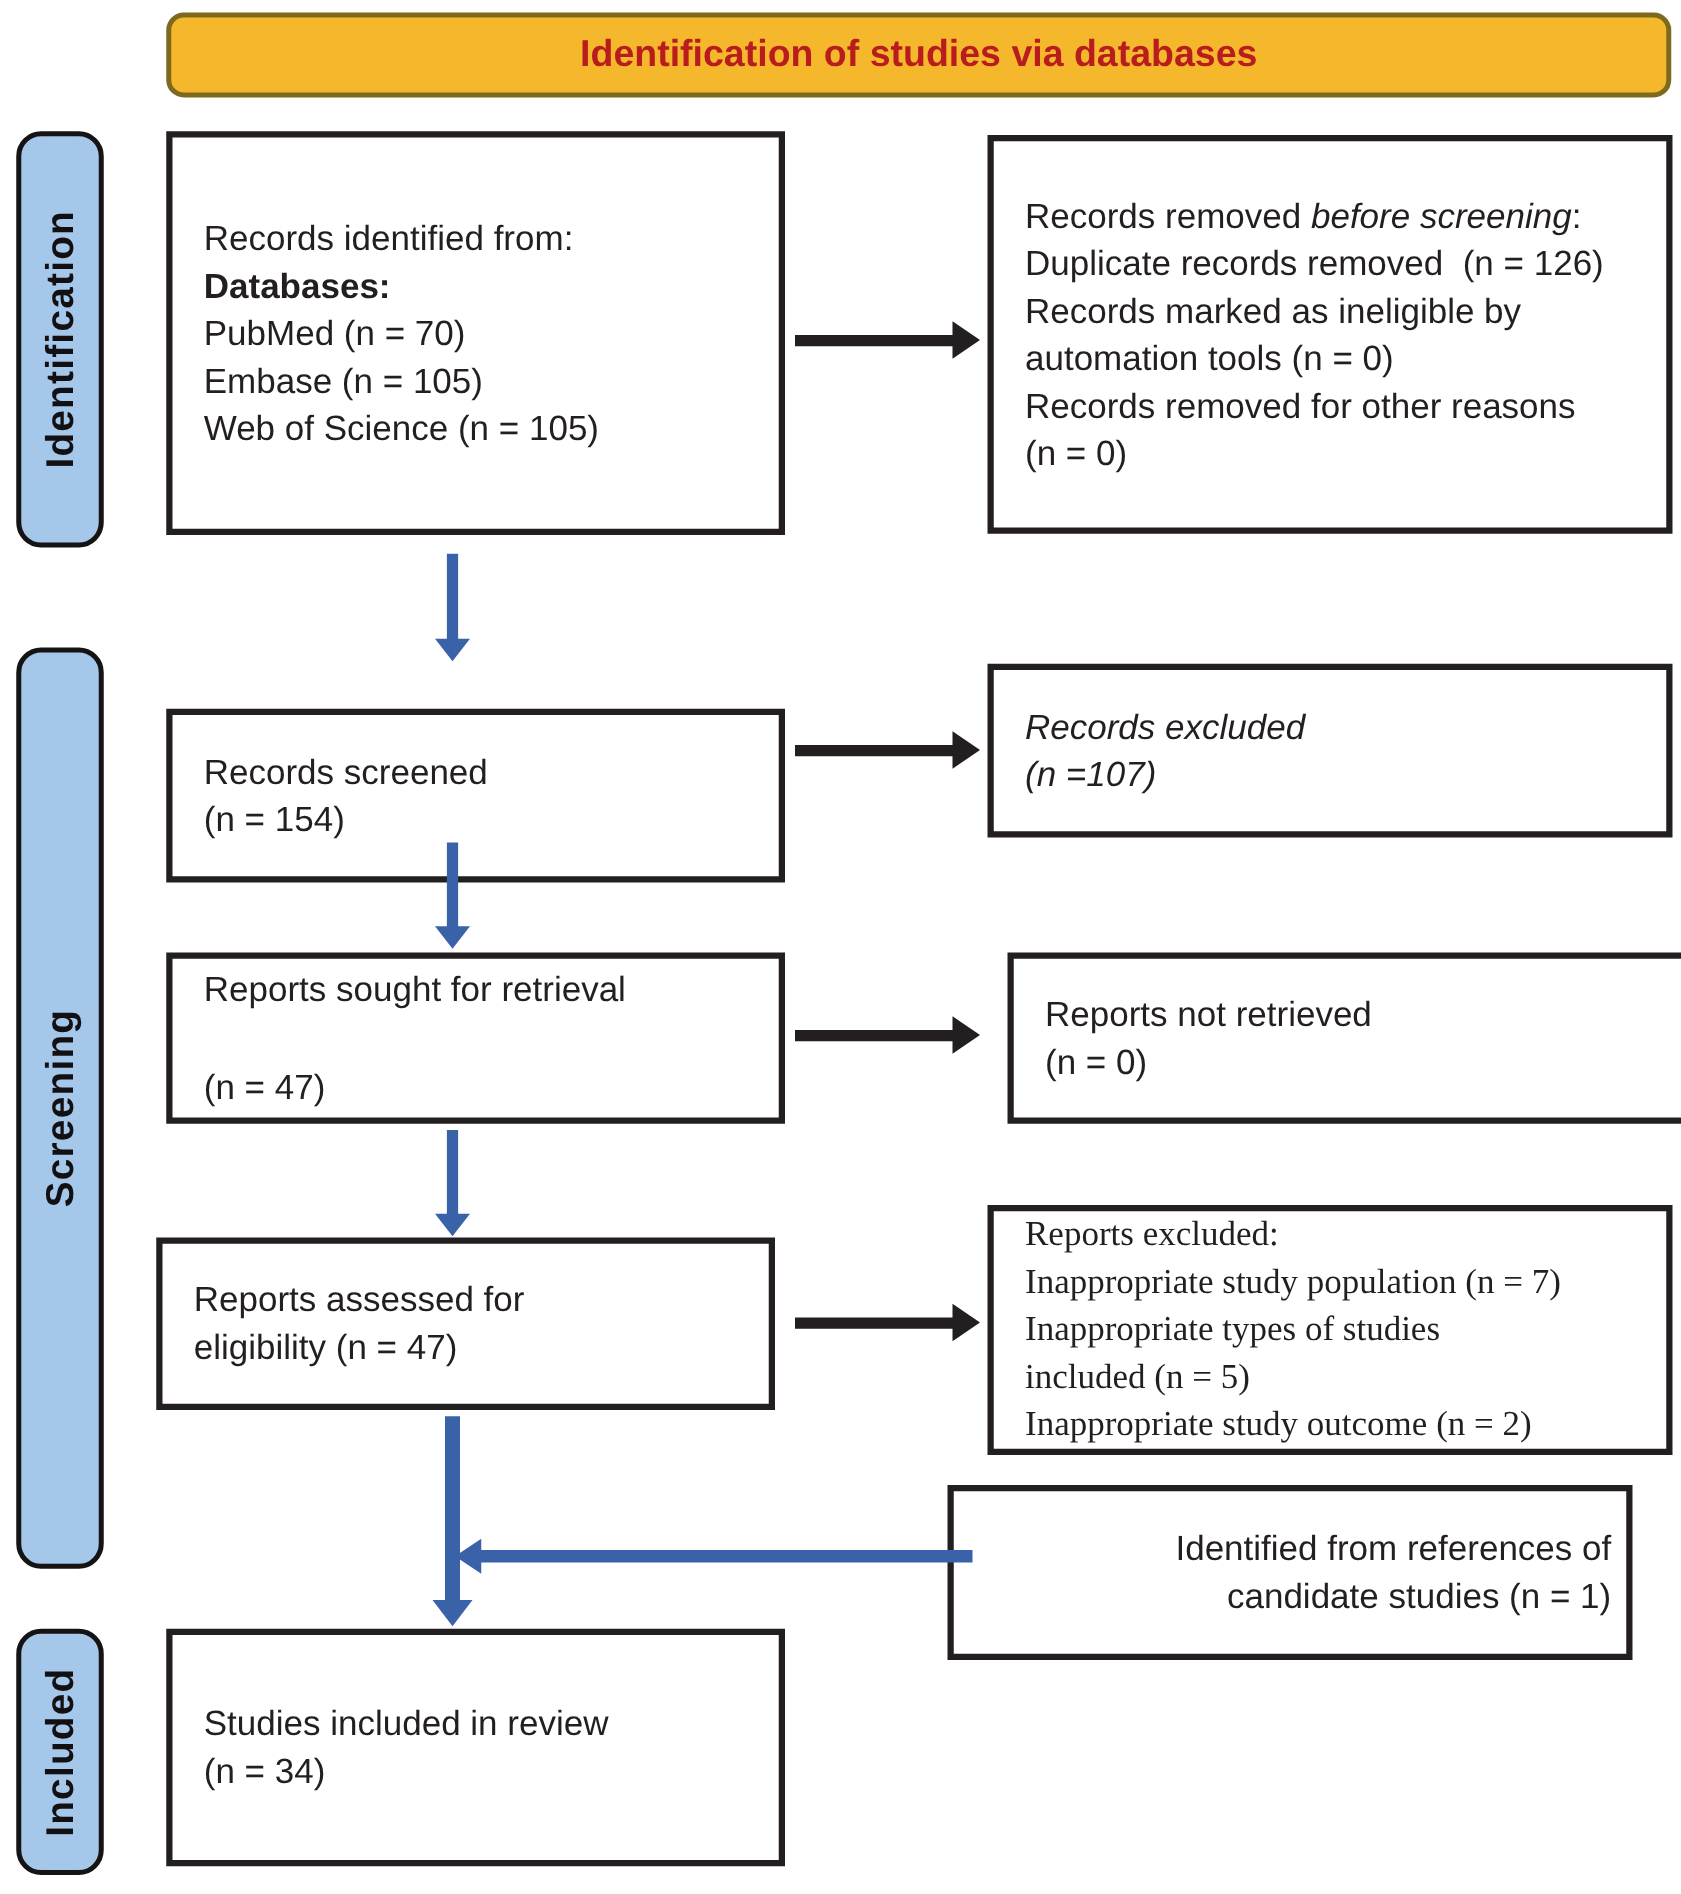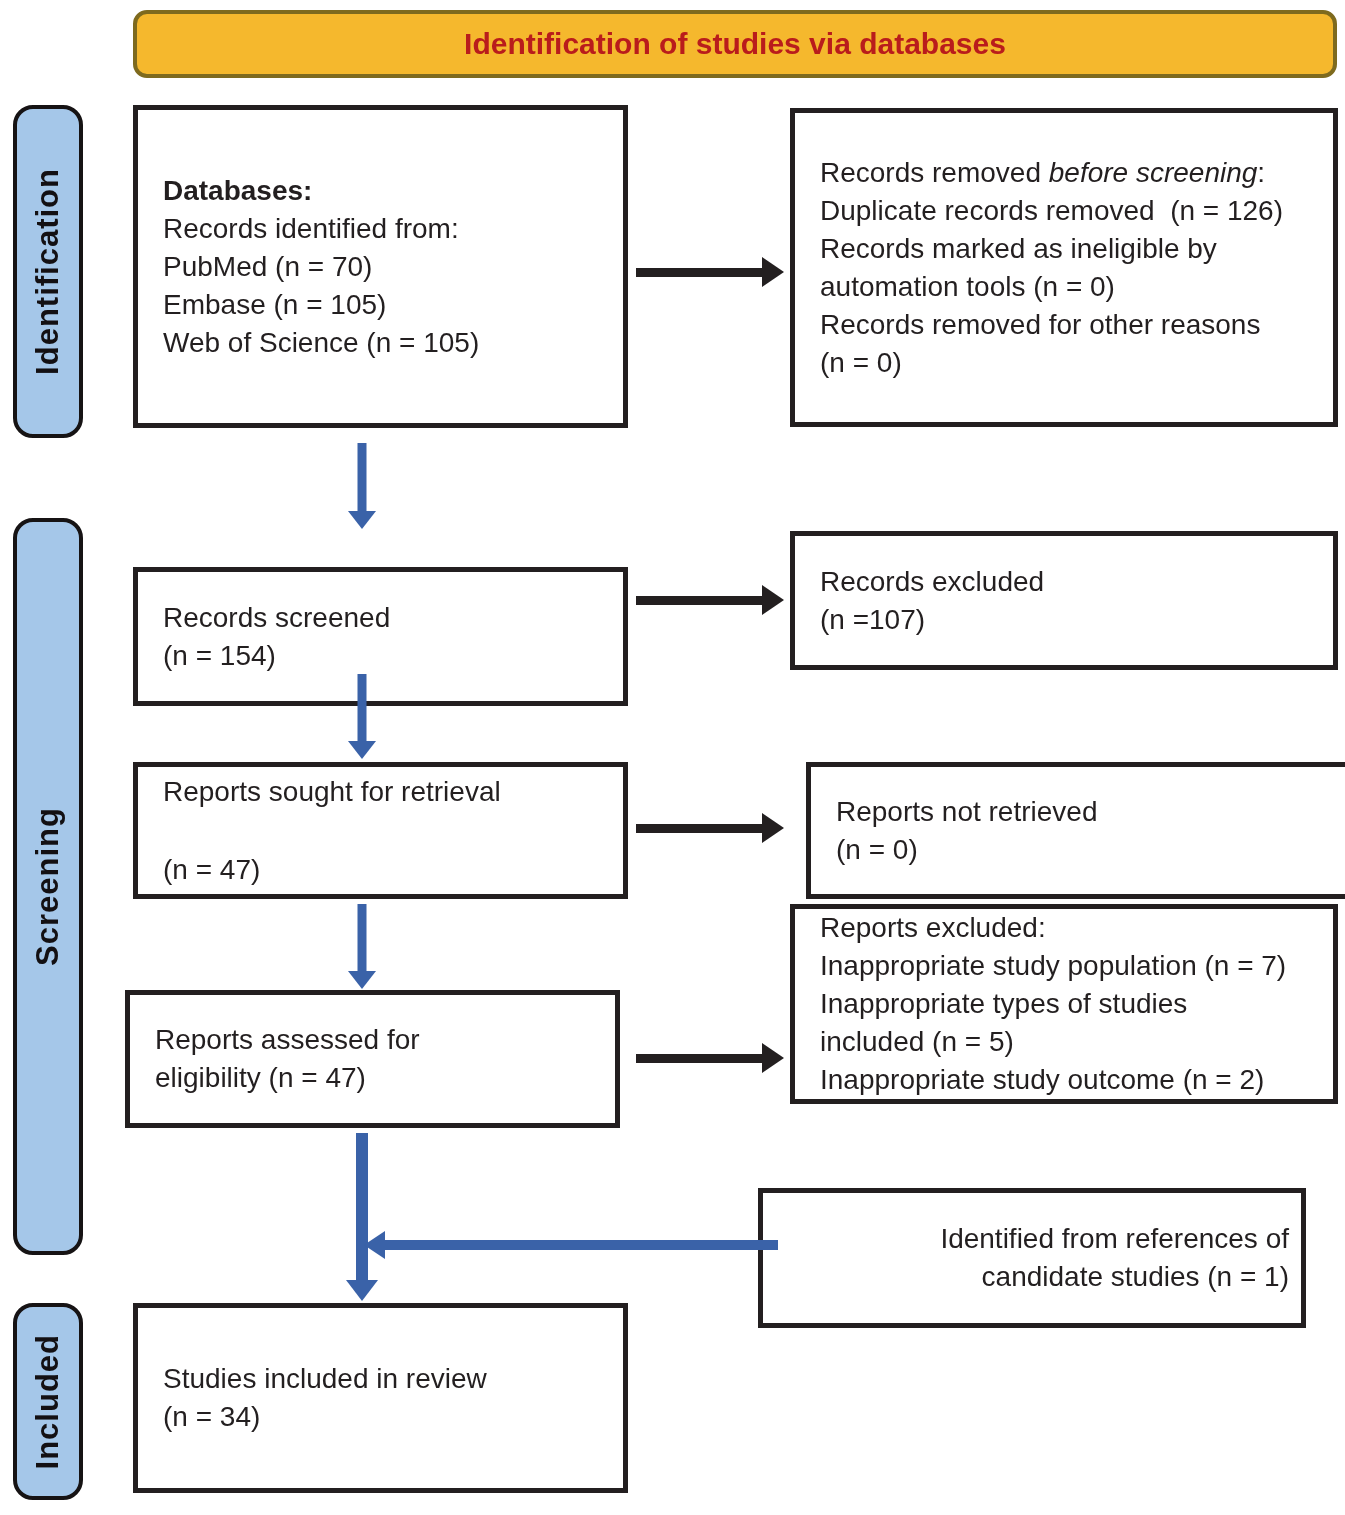--- a/index.html
+++ b/index.html
@@ -54,25 +54,25 @@
     display: flex; flex-direction: column; justify-content: center;
     padding: 8px 12px 8px 25px;
     font-size: 28px; line-height: 38px; color: var(--ink);
   }
   .line { white-space: pre-wrap; }
   .bold { font-weight: bold; }
   .italic { font-style: italic; }
   .box-records-identified    { left: 133px; top: 105px;  width: 495px; height: 323px; }
   .box-records-removed       { left: 790px; top: 108px;  width: 548px; height: 319px; }
   .box-records-screened      { left: 133px; top: 531px;  width: 495px; height: 139px; margin-top: 36px; }
-  .box-records-excluded      { left: 790px; top: 531px;  width: 548px; height: 139px; }
+  .box-records-excluded      { left: 790px; top: 531px;  width: 548px; height: 139px; font-style: italic; }
   .box-reports-sought        { left: 133px; top: 762px;  width: 495px; height: 137px; gap: 40px; }
   .box-reports-not-retrieved { left: 790px; top: 762px;  width: 646px; height: 137px; margin-left: 16px; }
   .box-reports-assessed      { left: 125px; top: 990px;  width: 495px; height: 138px; }
-  .box-reports-excluded      { left: 790px; top: 904px;  width: 548px; height: 200px; }
+  .box-reports-excluded      { left: 790px; top: 964px;  width: 548px; height: 200px; font-family: Liberation Serif, serif; }
   .box-identified-references { left: 758px; top: 1188px; width: 548px; height: 140px; text-align: right; }
   .box-studies-included      { left: 133px; top: 1303px; width: 495px; height: 190px; }
 
   
   .harrow { position: absolute; left: 636px; width: 148px; height: 30px; }
   .harrow .stem { position: absolute; left: 0; right: 20px; top: 11px; height: 9px; background: var(--arrow-black); }
   .harrow .head {
     position: absolute; right: 0; top: 0; width: 0; height: 0;
     border-top: 15px solid transparent; border-bottom: 15px solid transparent;
     border-left: 22px solid var(--arrow-black);
@@ -123,22 +123,22 @@
     <span class="stage-text">Identification</span>
   </div>
   <div class="stage stage-screening">
     <span class="stage-text">Screening</span>
   </div>
   <div class="stage stage-included">
     <span class="stage-text">Included</span>
   </div>
 
   <div class="box box-records-identified">
+    <div class="line">Records identified from:</div>
     <div class="line bold">Databases:</div>
-    <div class="line">Records identified from:</div>
     <div class="line">PubMed (n = 70)</div>
     <div class="line">Embase (n = 105)</div>
     <div class="line">Web of Science (n = 105)</div>
   </div>
 
   <div class="box box-records-removed">
     <div class="line"><span>Records removed </span><span class="italic">before screening</span><span>:</span></div>
     <div class="line">Duplicate records removed  (n = 126)</div>
     <div class="line">Records marked as ineligible by</div>
     <div class="line">automation tools (n = 0)</div>

